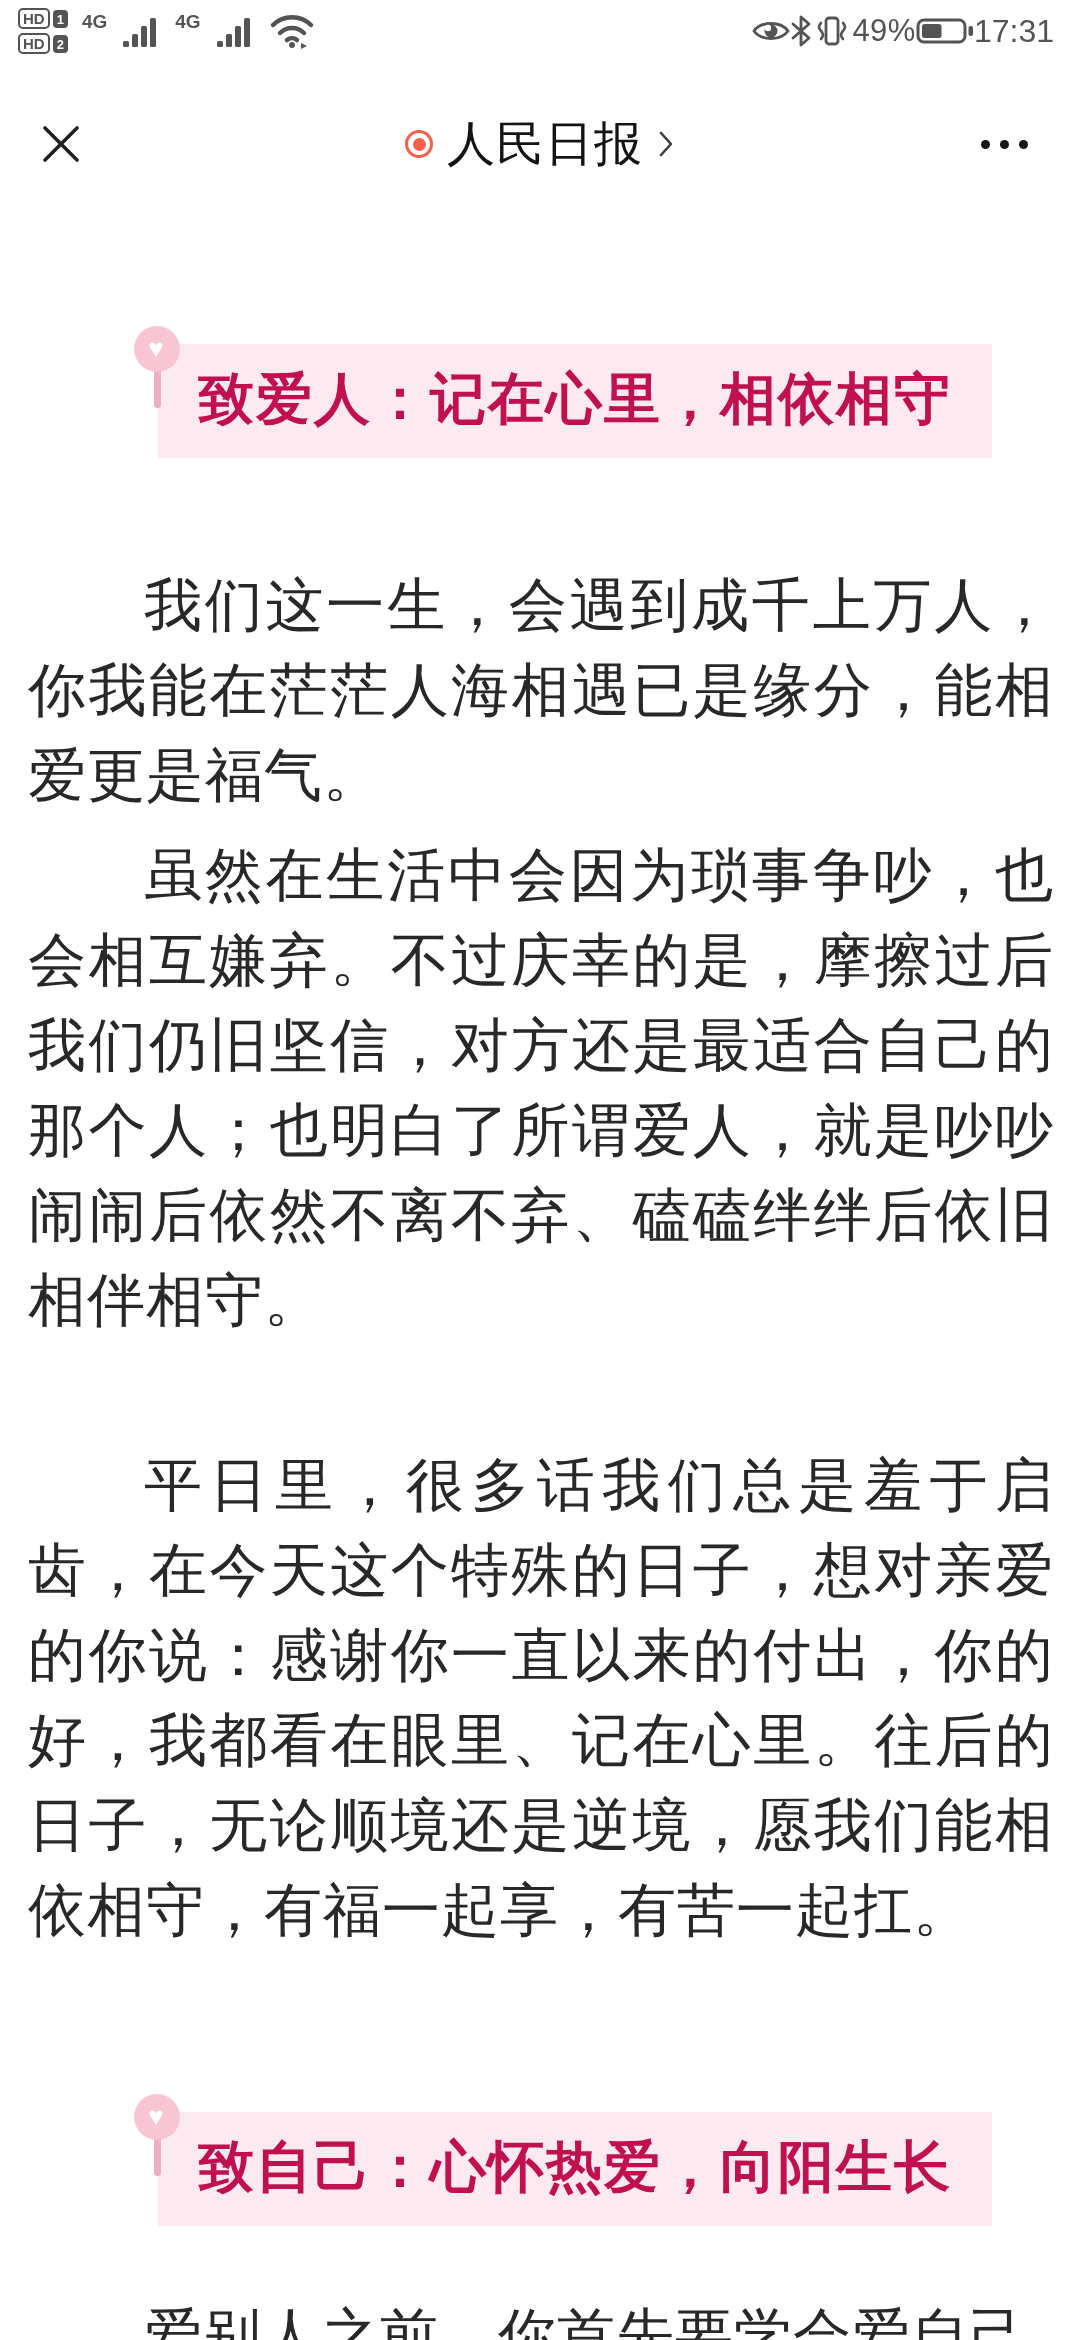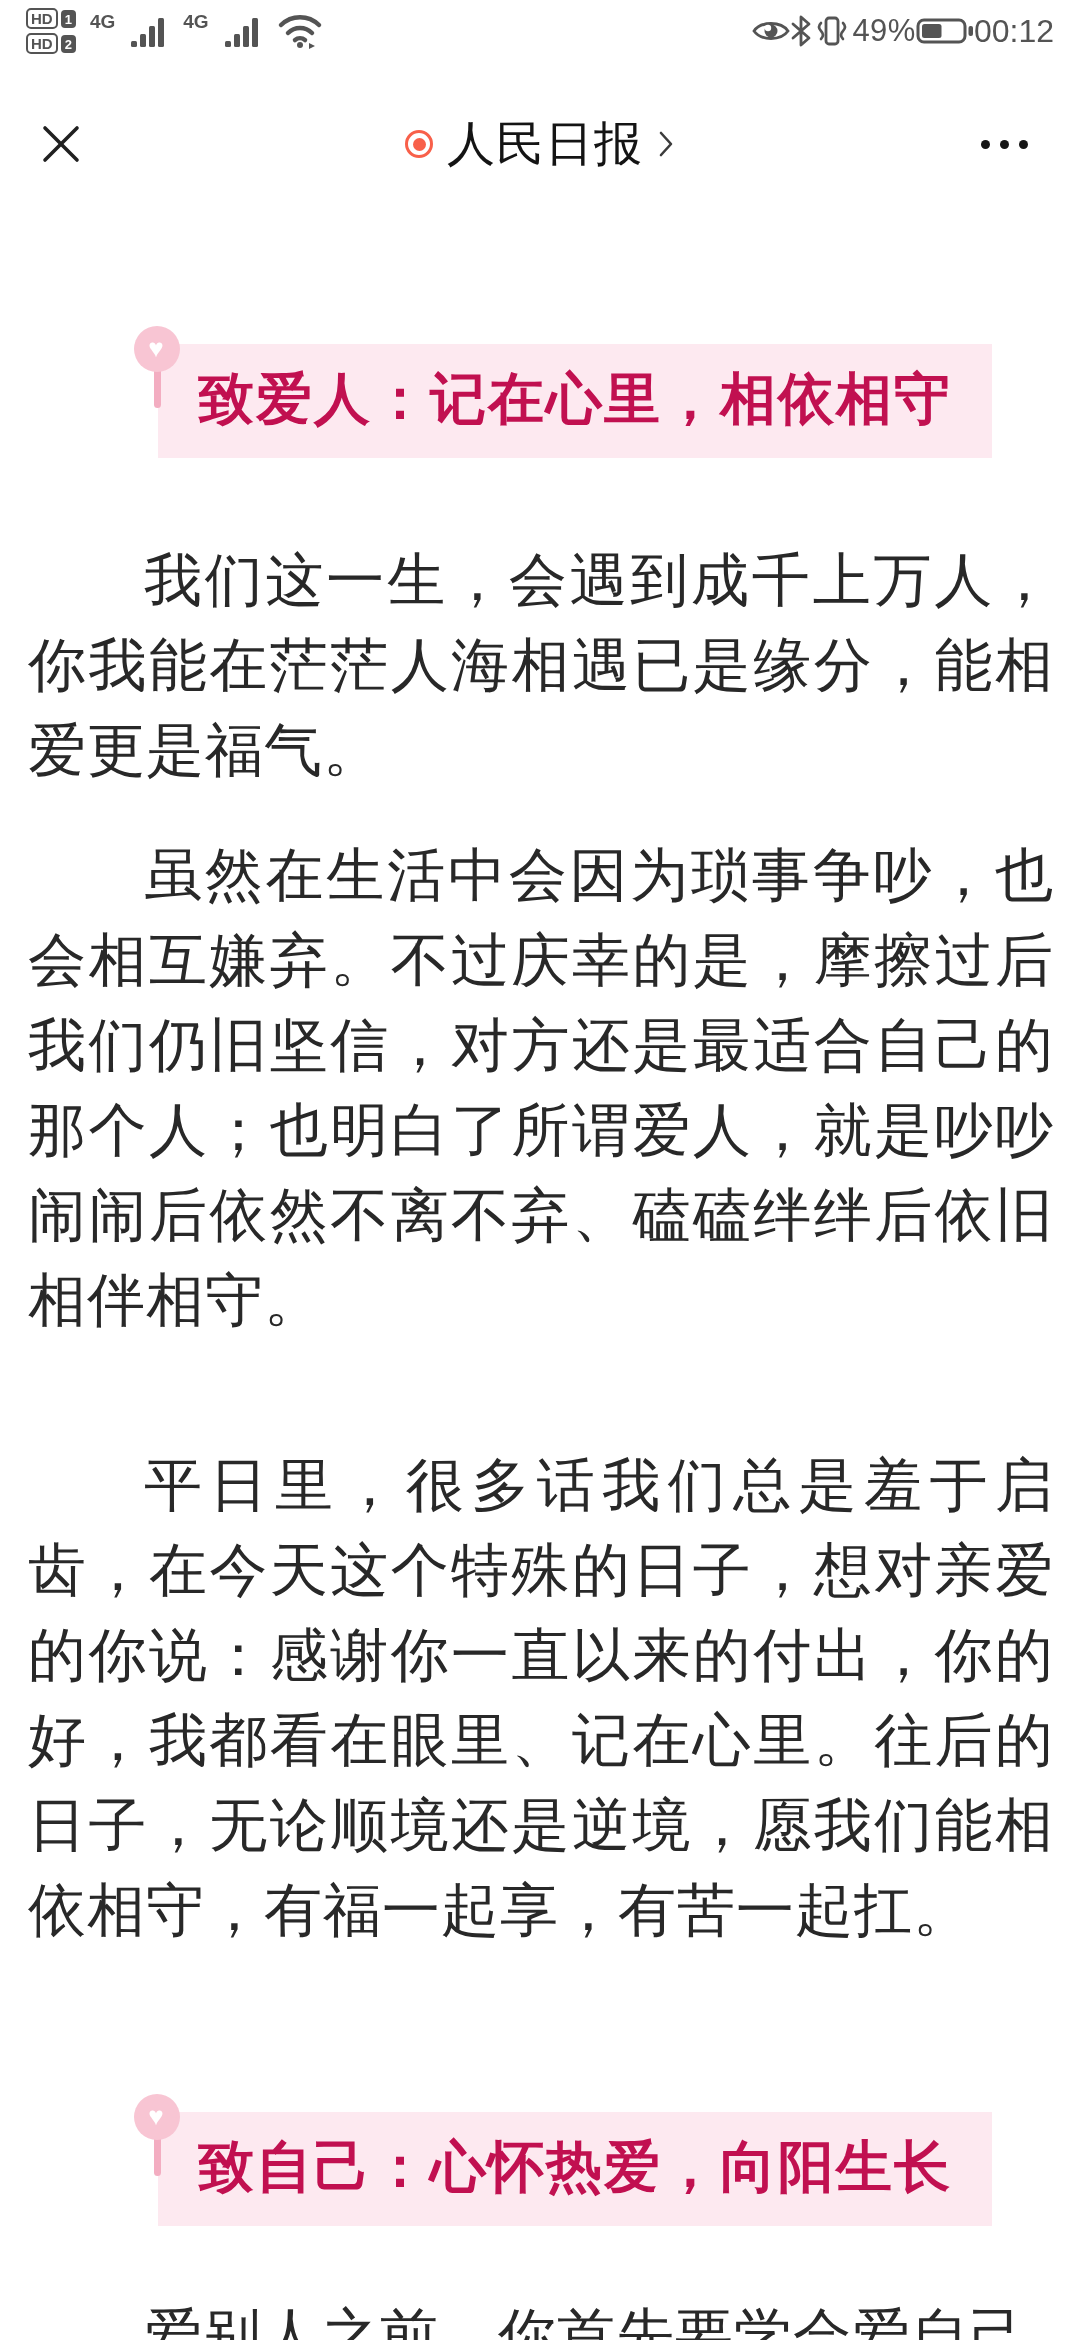--- a/index.html
+++ b/index.html
@@ -6,21 +6,21 @@
   html,body { width:1080px; height:2340px; }
   body {
     position:relative; overflow:hidden; background:#ffffff;
     font-family:"Liberation Sans","DejaVu Sans",sans-serif;
     color:#2a2a2a;
   }
   
   .statusbar {
     position:absolute; top:0; left:0; width:1080px; height:58px;
     display:flex; align-items:center; justify-content:space-between;
-    padding:4px 26px 0 26px; color:#545454;
+    padding:4px 26px 0 18px; color:#545454;
   }
   .sb-left, .sb-right { display:flex; align-items:center; }
   .sb-left { gap:14px; }
   .sb-right { }
   .hd-stack { display:flex; flex-direction:column; gap:4px; }
   .hd-row { display:flex; align-items:center; gap:3px; }
   .hd-box {
     border:2.5px solid #545454; border-radius:5px; font-size:15px; font-weight:bold;
     line-height:17px; padding:0 3px; color:#545454;
   }
@@ -64,21 +64,21 @@
   .heart-badge .circle {
     position:absolute; left:0; top:0; width:46px; height:46px; border-radius:50%;
     background:#f8c5d3; display:flex; align-items:center; justify-content:center;
   }
   .heart-badge .glyph { color:#ffffff; font-size:26px; line-height:1; transform:translateY(-1px); }
   .para {
     position:absolute; left:28px; width:1026px;
     font-size:58px; line-height:85px; letter-spacing:1px; color:#282828;
     text-align:justify; text-justify:inter-character; text-indent:2em;
   }
-  #para1 { top:537px; }
+  #para1 { top:562px; }
   #para2 { top:832px; }
   #para3 { top:1442px; }
   #heading1 { top:344px; }
   #heading2 { top:2112px; }
   #para4 { top:2292px; }
 </style>
 </head>
 <body>
 
 <div class="statusbar">
@@ -133,21 +133,21 @@
       <rect x="14" y="3" width="12" height="26" rx="3" fill="none" stroke="#545454" stroke-width="2.8"></rect>
       <path d="M9 8 q-4 4 0 8 q4 4 0 8" fill="none" stroke="#545454" stroke-width="2.6" stroke-linecap="round"></path>
       <path d="M31 8 q4 4 0 8 q-4 4 0 8" fill="none" stroke="#545454" stroke-width="2.6" stroke-linecap="round"></path>
     </svg>
     <span class="sb-text">49%</span>
     <svg width="58" height="30" viewBox="0 0 58 30">
       <rect x="2" y="4" width="47" height="22" rx="6" fill="none" stroke="#545454" stroke-width="3"></rect>
       <rect x="6" y="8" width="19.5" height="14" rx="2.5" fill="#545454"></rect>
       <rect x="52.5" y="10" width="4.5" height="10" rx="2" fill="#545454"></rect>
     </svg>
-    <span class="sb-time">00:12</span>
+    <span class="sb-time">17:31</span>
   </div>
 </div>
 
 <div class="header">
   <svg width="42" height="42" viewBox="0 0 42 42">
     <line x1="5" y1="5" x2="37" y2="37" stroke="#202020" stroke-width="3.6" stroke-linecap="round"></line>
     <line x1="37" y1="5" x2="5" y2="37" stroke="#202020" stroke-width="3.6" stroke-linecap="round"></line>
   </svg>
   <div class="hdr-center">
     <span class="live-dot">

